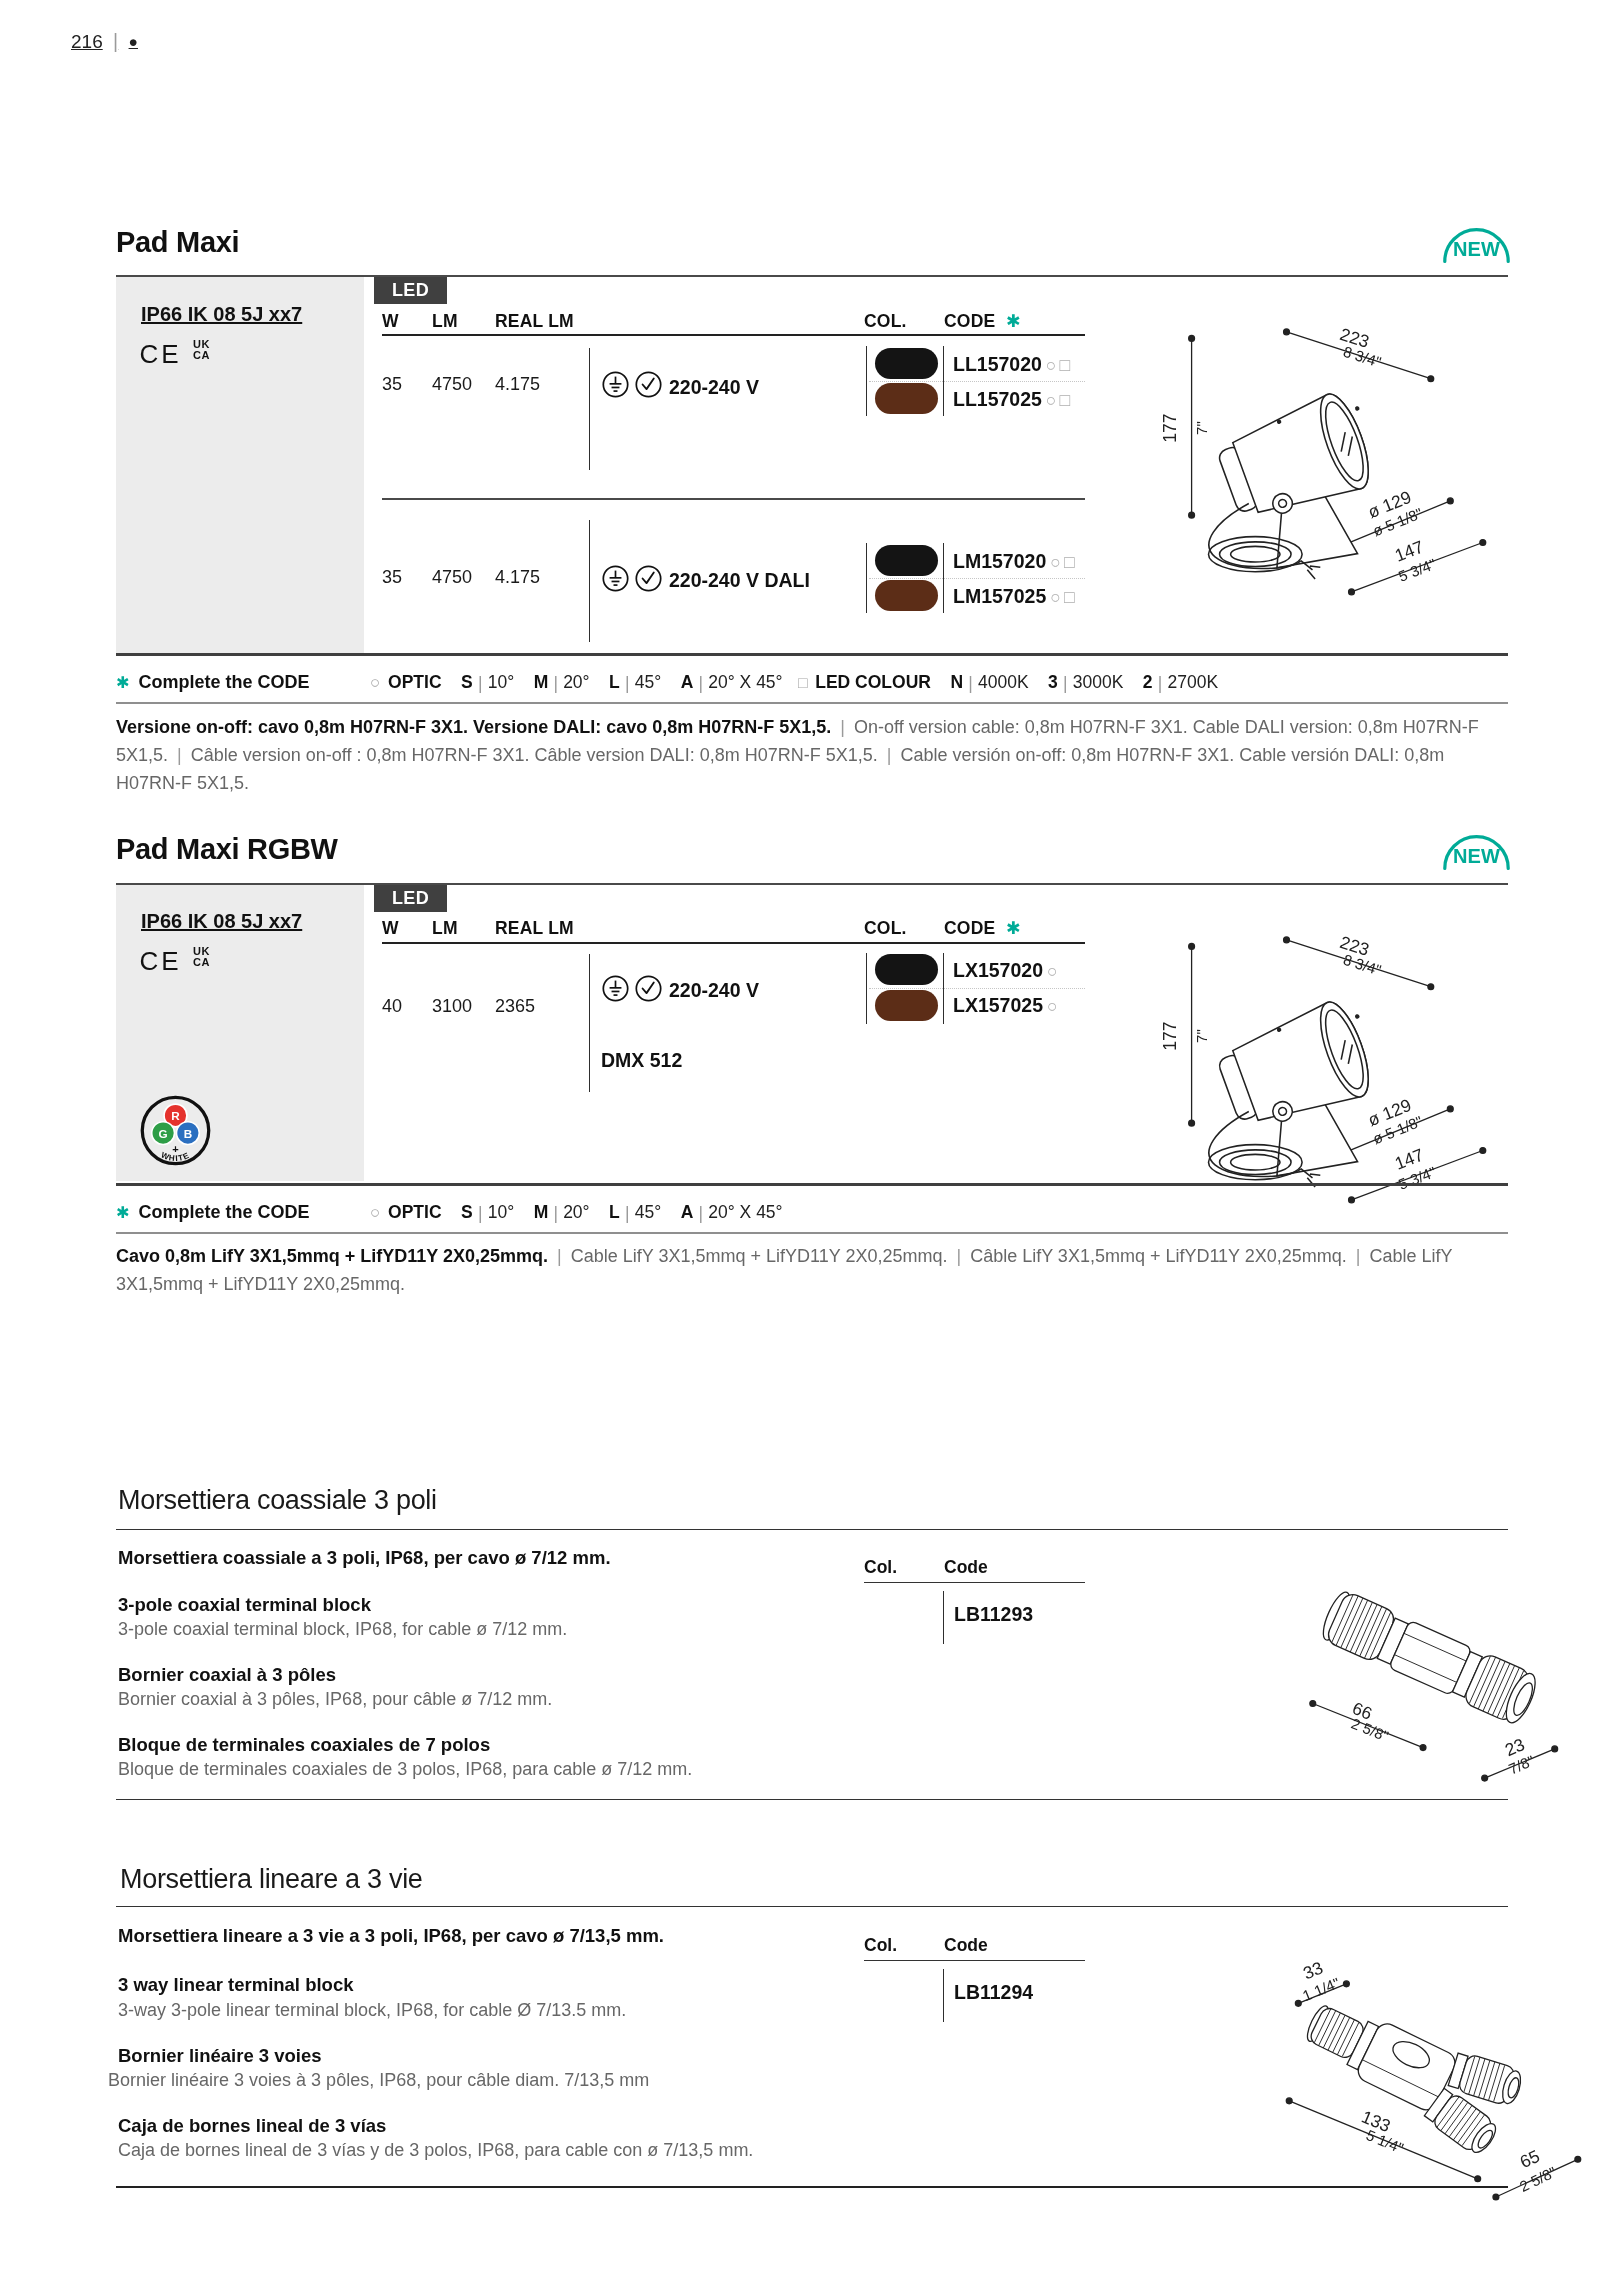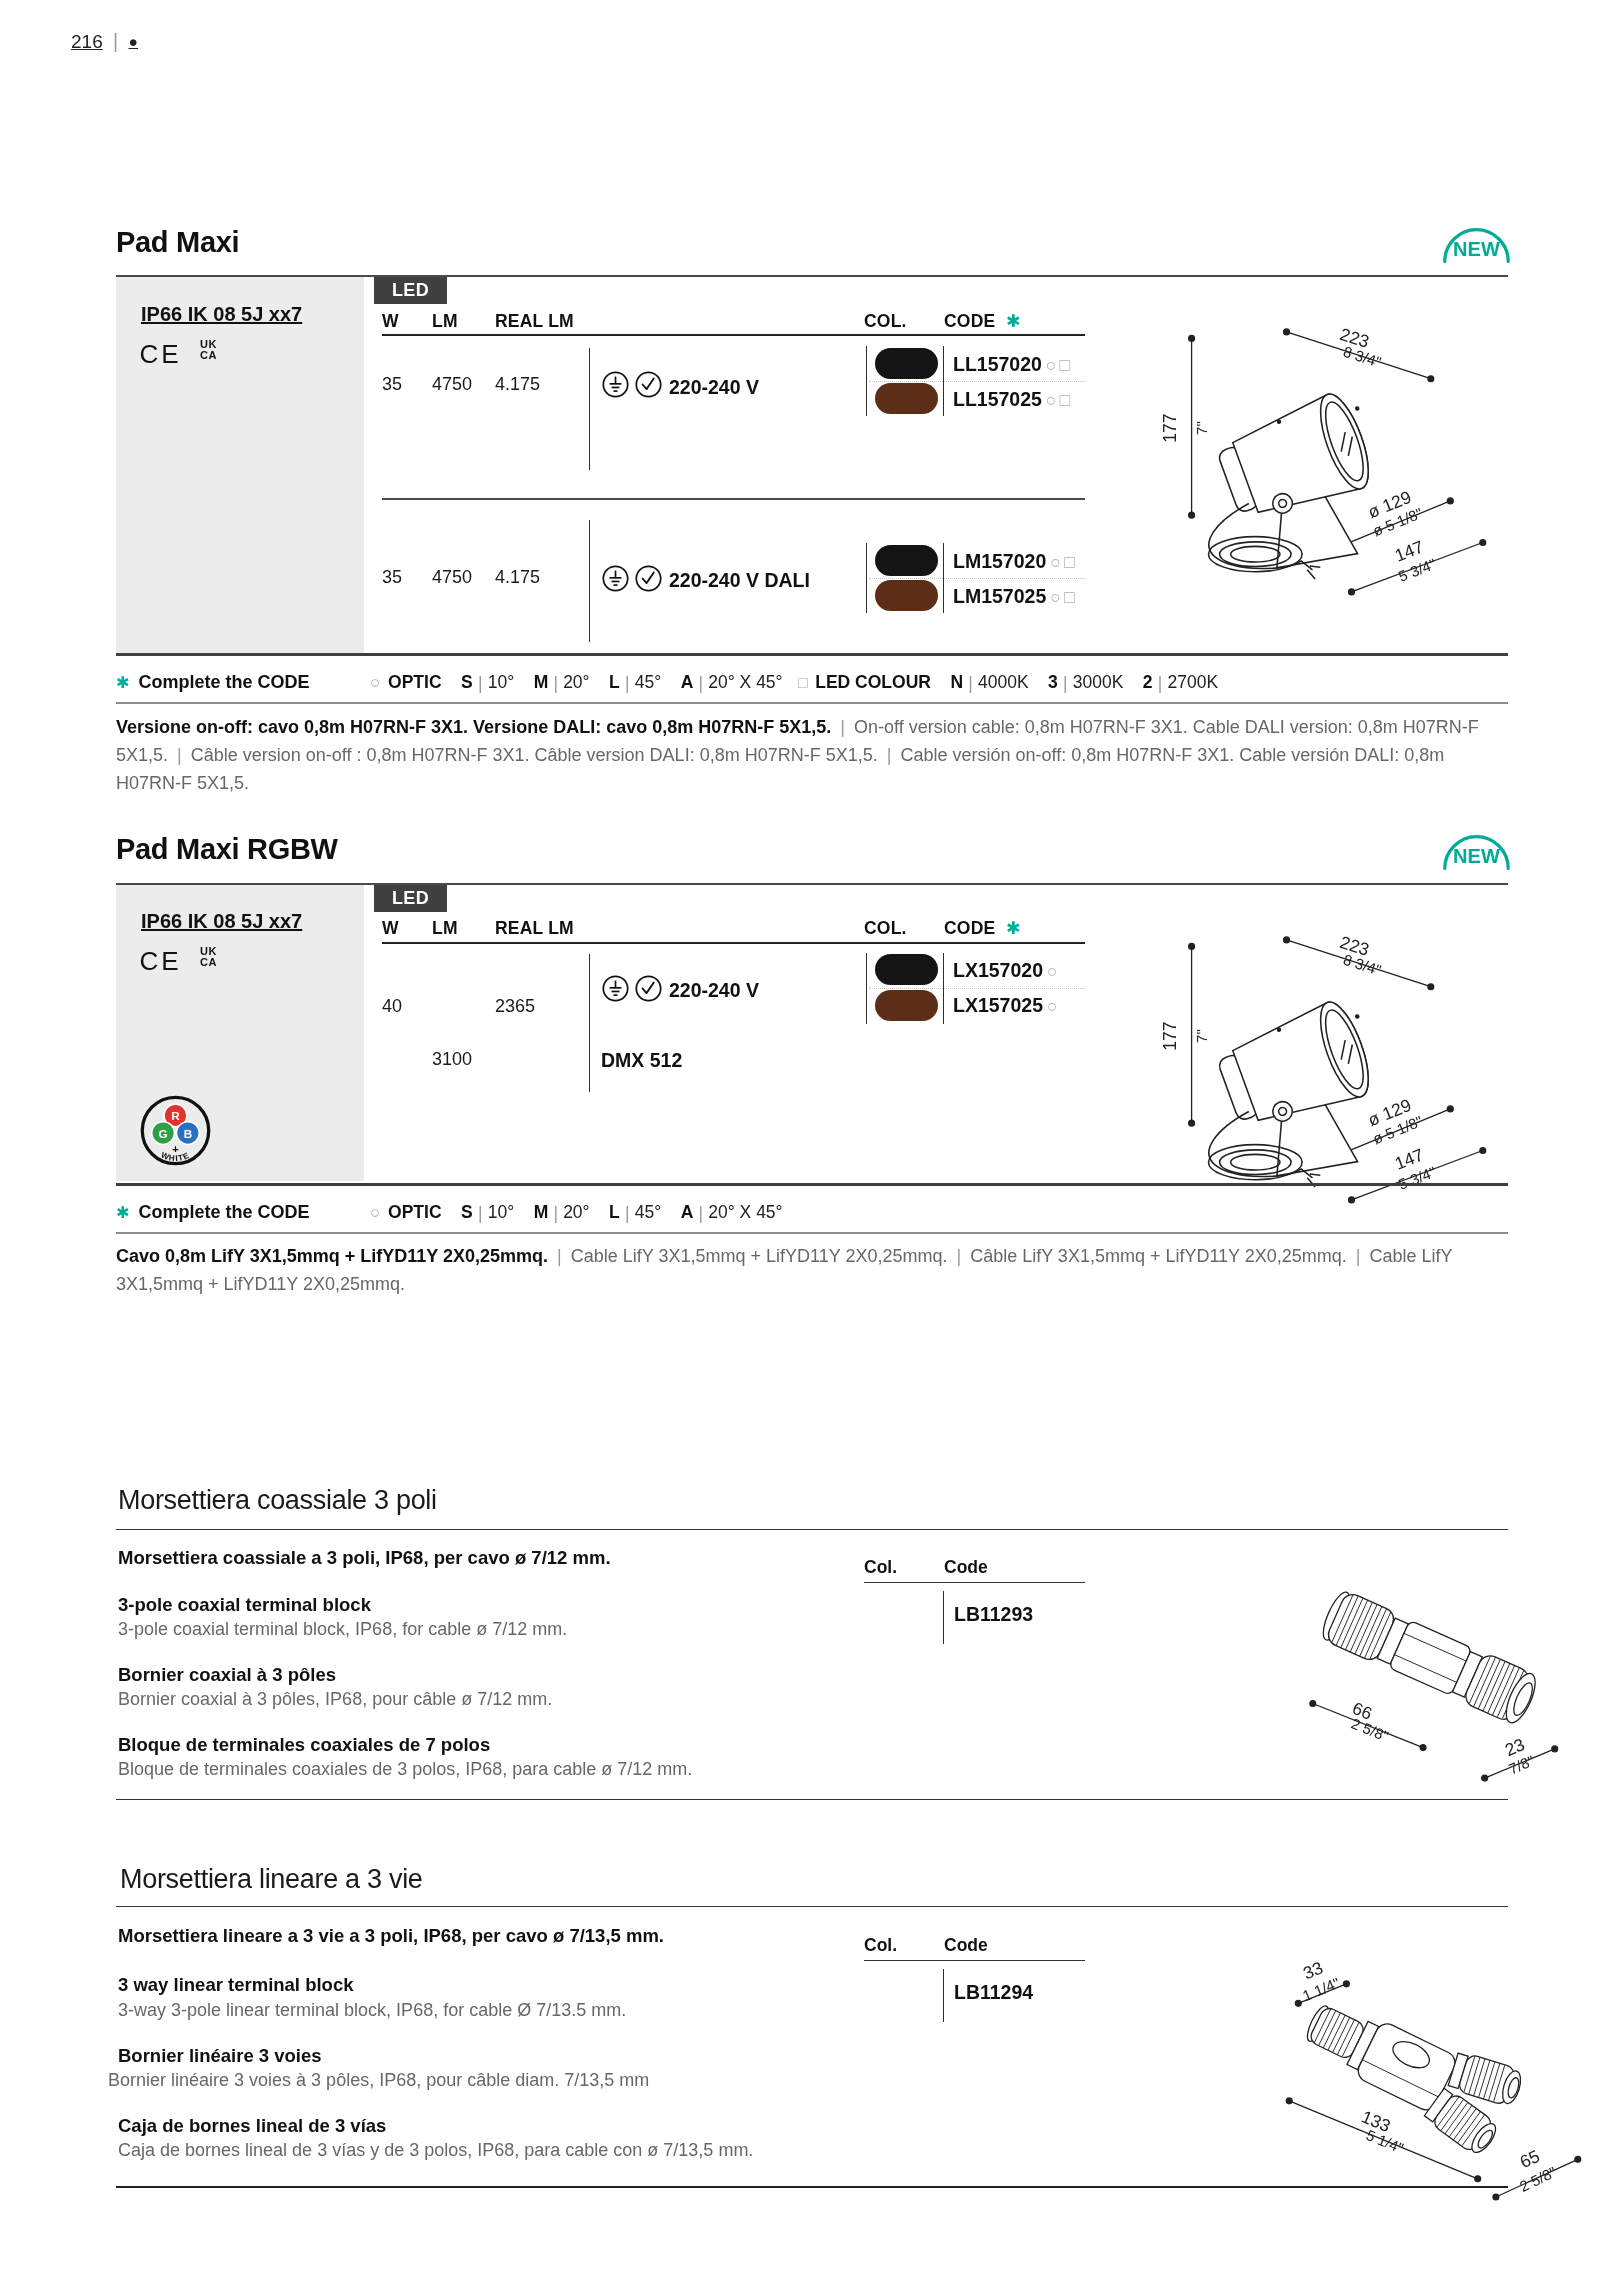--- a/index.html
+++ b/index.html
@@ -4,21 +4,21 @@
 <style>
   html,body{margin:0;padding:0;background:#fff;}
   .page{position:relative;width:1623px;height:2295px;background:#fff;overflow:hidden;
         font-family:"Liberation Sans","DejaVu Sans",sans-serif;color:#111;}
   .abs{position:absolute;}
   .rule{position:absolute;background:#4a4a4a;}
   .title{font-size:29px;font-weight:bold;letter-spacing:-0.3px;color:#111;}
   .sec-title{font-size:27px;font-weight:500;letter-spacing:-0.3px;color:#1a1a1a;}
   .gray-panel{position:absolute;background:#ececec;}
   .ip-text{font-size:20px;font-weight:bold;letter-spacing:0;text-decoration:underline;}
-  .cert-row{display:flex;align-items:flex-start;gap:18px;}
+  .cert-row{display:flex;align-items:flex-start;gap:11px;}
   .ce{font-size:26px;font-weight:500;letter-spacing:3.2px;color:#111;}
   .ukca{font-size:11px;font-weight:bold;line-height:1.0;letter-spacing:0.6px;color:#111;}
   .led-tag{position:absolute;background:#404040;color:#fff;display:flex;align-items:center;justify-content:center;
            font-weight:bold;font-size:18px;letter-spacing:0.3px;}
   .th{position:absolute;font-size:17.5px;font-weight:bold;letter-spacing:0.2px;}
   .td{position:absolute;font-size:18px;font-weight:normal;color:#1a1a1a;}
   .vline{position:absolute;width:1.3px;background:#2e2e2e;}
   .swatch{position:absolute;width:63px;height:31px;border-radius:15.6px;}
   .dotted-sep{position:absolute;border-top:1.3px dotted #c6c6c6;height:0;}
   .code-cell{position:absolute;font-size:19.5px;font-weight:bold;white-space:nowrap;}
@@ -295,21 +295,21 @@
   <span class="th" style="left:382px;top:918px;">W</span>
   <span class="th" style="left:432px;top:918px;">LM</span>
   <span class="th" style="left:495px;top:918px;">REAL LM</span>
   <span class="th" style="left:864px;top:918px;">COL.</span>
   <span class="th" style="left:944px;top:918px;">CODE</span>
   <span class="th" style="left:1006px;top:918px;color:var(--accent);">✱</span>
   <div class="rule" style="left:382px;top:942px;width:703px;height:1.9px;background:#222;"></div>
 
   <div>
     <span class="td" style="left:382px;top:996px;">40</span>
-    <span class="td" style="left:432px;top:1049px;">3100</span>
+    <span class="td" style="left:432px;top:996px;">3100</span>
     <span class="td" style="left:495px;top:996px;">2365</span>
     <div class="vline" style="left:589px;top:954px;height:138px;"></div>
     <svg class="icon" style="left:601px;top:974px;" width="29" height="29" viewBox="0 0 44 44">
       <circle cx="22" cy="22" r="18.5" fill="none" stroke="#111" stroke-width="2.6"></circle>
       <line x1="22" y1="10" x2="22" y2="20" stroke="#111" stroke-width="2.6"></line>
       <line x1="13" y1="21" x2="31" y2="21" stroke="#111" stroke-width="2.6"></line>
       <line x1="16" y1="26.5" x2="28" y2="26.5" stroke="#111" stroke-width="2.6"></line>
       <line x1="19" y1="32" x2="25" y2="32" stroke="#111" stroke-width="2.6"></line>
     </svg>
     <svg class="icon" style="left:634px;top:974px;" width="29" height="29" viewBox="0 0 44 44">

